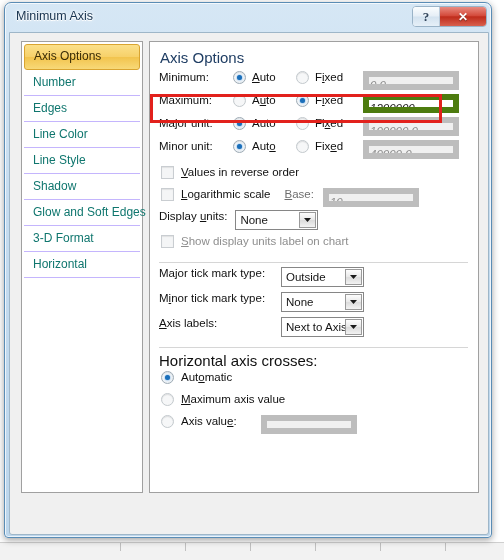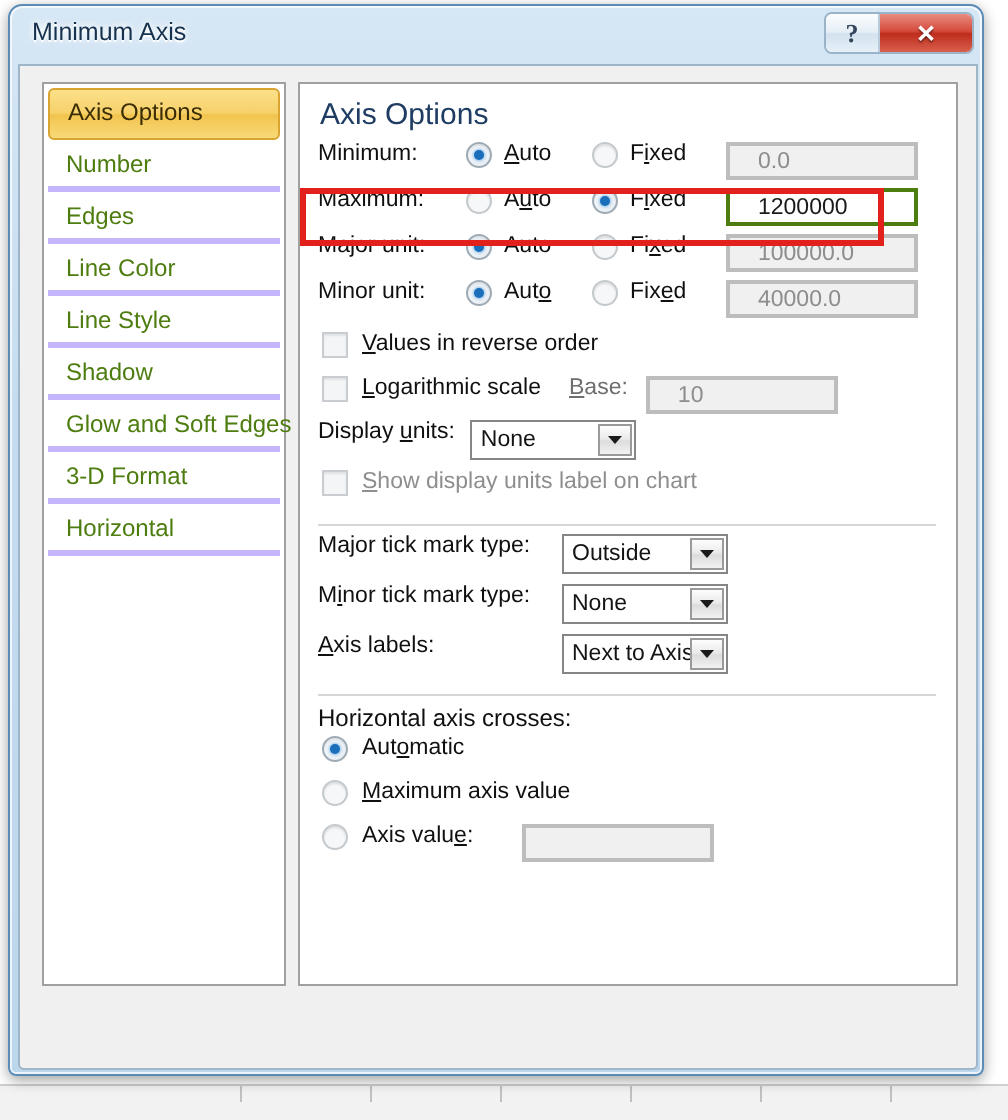--- a/index.html
+++ b/index.html
@@ -84,22 +84,22 @@
   .sidebar {
     position: absolute; left: 11px; top: 8px;
     width: 122px; height: 452px;
     background: #ffffff;
     border: 1px solid #a0a0a0;
     padding: 2px;
   }
   .side-item {
     height: 26px; line-height: 24px;
     padding: 0 0 0 9px;
-    font-size: 12px; color: #4d7c0f;
-    border-bottom: 3px solid #c4b5fd;
+    font-size: 12px; color: #0f766e;
+    border-bottom: 1px solid #c4b5fd;
     white-space: nowrap;
   }
   .side-item.selected {
     background: linear-gradient(180deg,#fbe08a 0%,#f7d16a 48%,#f2c44e 52%,#f8d978 100%);
     border: 1px solid #d9a430;
     border-radius: 3px;
     line-height: 22px;
     color: #3a2c05;
   }
 
@@ -146,25 +146,25 @@
     width: 13px; height: 13px; flex: 0 0 auto;
     border: 1px solid #9eabb5;
     background: linear-gradient(180deg,#ffffff 0%,#eef1f4 100%);
     box-shadow: inset 0 1px 1px rgba(0,0,0,0.08);
   }
   .cbox.dim { border-color: #c9cdd1; background: #f4f5f6; }
 
   
   .tbox {
     height: 19px; line-height: 17px;
-    border: 2px solid #4d7c0f;
+    border: 6px solid #4d7c0f;
     background: #ffffff;
     font-size: 11.5px; color: #1a1a1a;
-    padding: 0 14px;
-    white-space: nowrap; overflow: hidden;
+    padding: 0 1px;
+    white-space: nowrap; overflow: hidden; font-style: italic;
   }
   .tbox.disabled { background: #f0f0f0; color: #8d8d8d; border-color: #bdbdbd; }
 
   
   .combo {
     height: 20px;
     border: 1px solid #868686;
     background: #ffffff;
     display: flex; align-items: center;
     font-size: 11.5px; color: #141414;
@@ -175,21 +175,21 @@
     width: 17px; height: 16px; margin-right: 1px; flex: 0 0 auto;
     border: 1px solid #9a9a9a;
     background: linear-gradient(180deg,#fdfdfd 0%,#eaeaea 46%,#dcdcdc 54%,#f2f2f2 100%);
     display: flex; align-items: center; justify-content: center;
   }
   .combo .arrow svg { display: block; }
 
   .sep {
     height: 1px; background: #d6d6d6; margin: 5px 0 4px 0;
   }
-  .grp-title { font-size: 12px; color: #101010; margin: 2px 0 2px 0; }
+  .grp-title { font-size: 15px; color: #101010; margin: 2px 0 2px 0; }
 
   
   .highlight {
     position: absolute;
     left: 0px; top: 52px;
     width: 292px; height: 29px;
     border: 3px solid #e2211c;
     pointer-events: none;
   }
 

